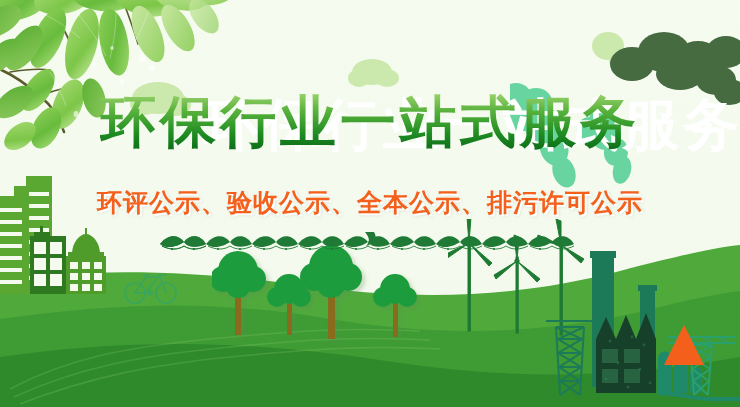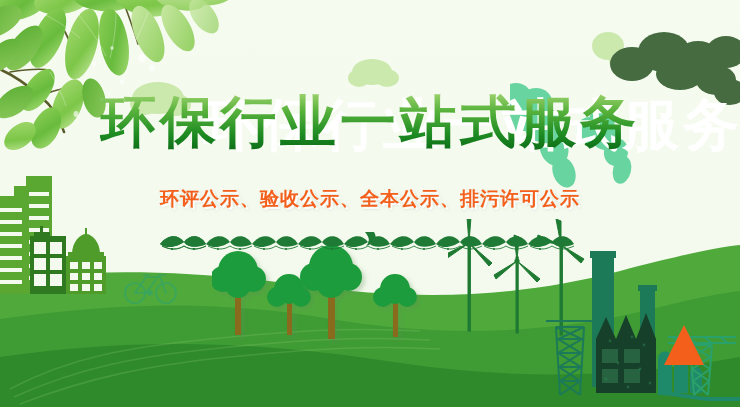--- a/index.html
+++ b/index.html
@@ -89,21 +89,21 @@
   .sub-title-wrap {
     position: absolute;
     left: 0;
     top: 186px;
     width: 740px;
     text-align: center;
     z-index: 40;
   }
   .sub-title {
     font-family: "DejaVu Sans", "Liberation Sans", sans-serif;
-    font-size: 19px;
+    font-size: 25px;
     font-weight: bold;
     letter-spacing: 1px;
     color: #f4601b;
     text-shadow: 2px 2px 0 #ffffff, 2px 2px 3px rgba(180,190,170,0.55);
     display: inline-block;
     white-space: nowrap;
   }
 
   .divider {
     position: absolute;

